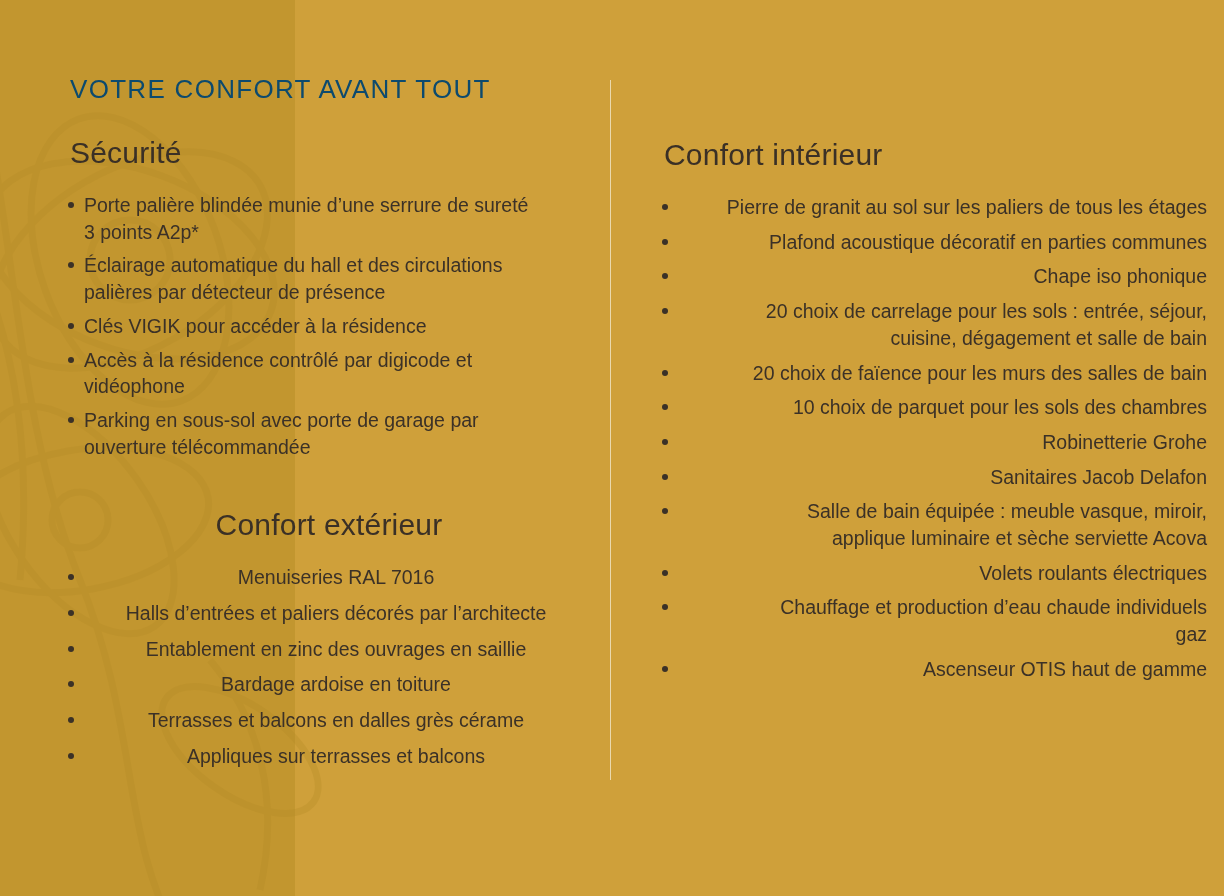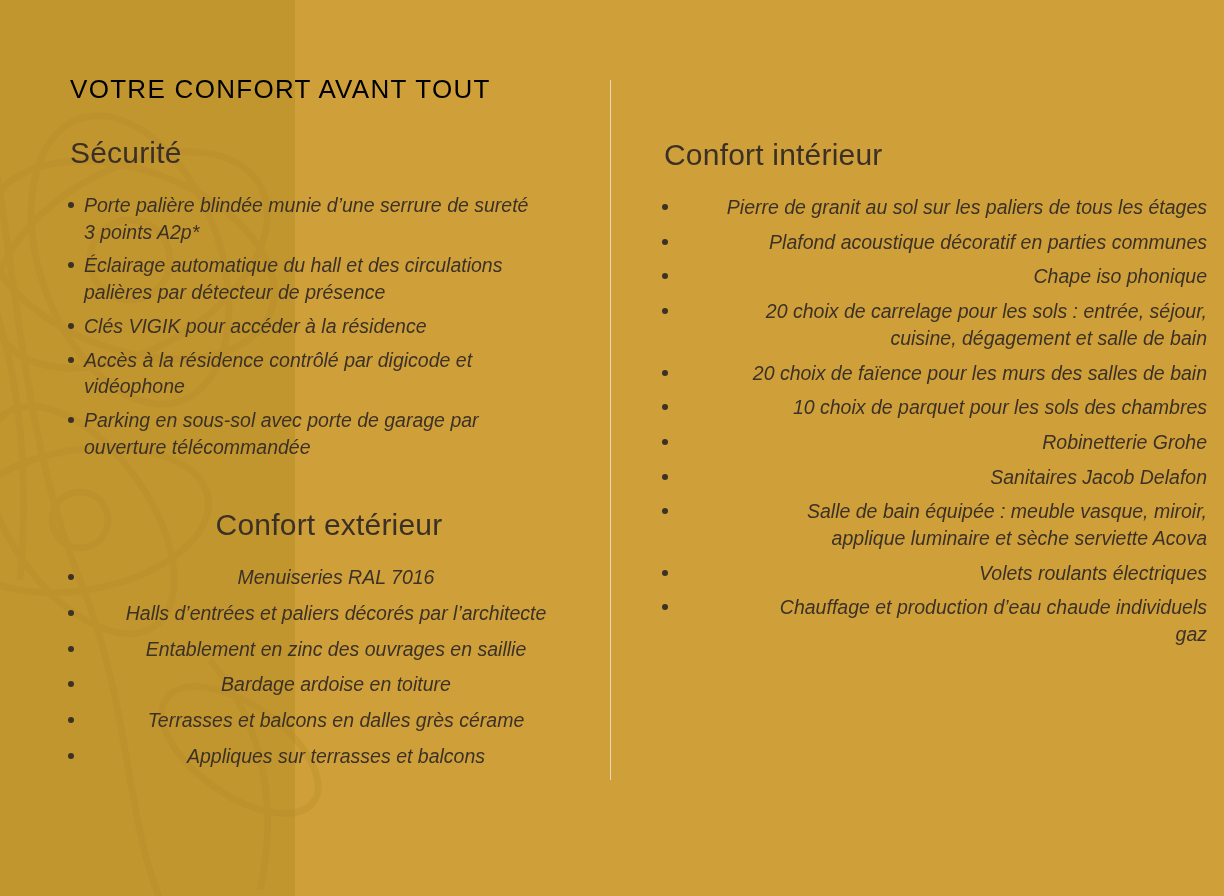--- a/index.html
+++ b/index.html
@@ -49,21 +49,21 @@
     width: 1224px;
     height: 896px;
   }
 
   .main-title {
     position: absolute;
     left: 70px;
     top: 74px;
     font-size: 26px;
     letter-spacing: 1.3px;
-    color: #000000;
+    color: #0c4a6e;
     font-weight: 300;
   }
 
   .divider {
     position: absolute;
     left: 610px;
     top: 80px;
     width: 1px;
     height: 700px;
     background: #efe3c3;
@@ -103,21 +103,20 @@
     padding: 0;
   }
   ul.items li {
     position: relative;
     padding-left: 16px;
     margin-bottom: 7px;
     font-size: 19.5px;
     line-height: 1.37;
     color: #3b3127;
     font-weight: 300;
-    font-style: italic;
   }
   ul.items li .bullet {
     position: absolute;
     left: 0;
     top: 10px;
     width: 6px;
     height: 6px;
     border-radius: 50%;
     background: #3b3127;
   }
@@ -273,18 +272,22 @@
             </li>
           <li>
               <span class="bullet"></span>
               <span class="txt">Volets roulants électriques</span>
             </li>
           <li>
               <span class="bullet"></span>
               <span class="txt">Chauffage et production d’eau chaude individuels
 gaz</span>
             </li>
+          <li>
+              <span class="bullet"></span>
+              <span class="txt">Ascenseur OTIS haut de gamme</span>
+            </li>
         </ul>
       </div>
     </div>
 
   </div>
 </div>
 
 </body></html>

